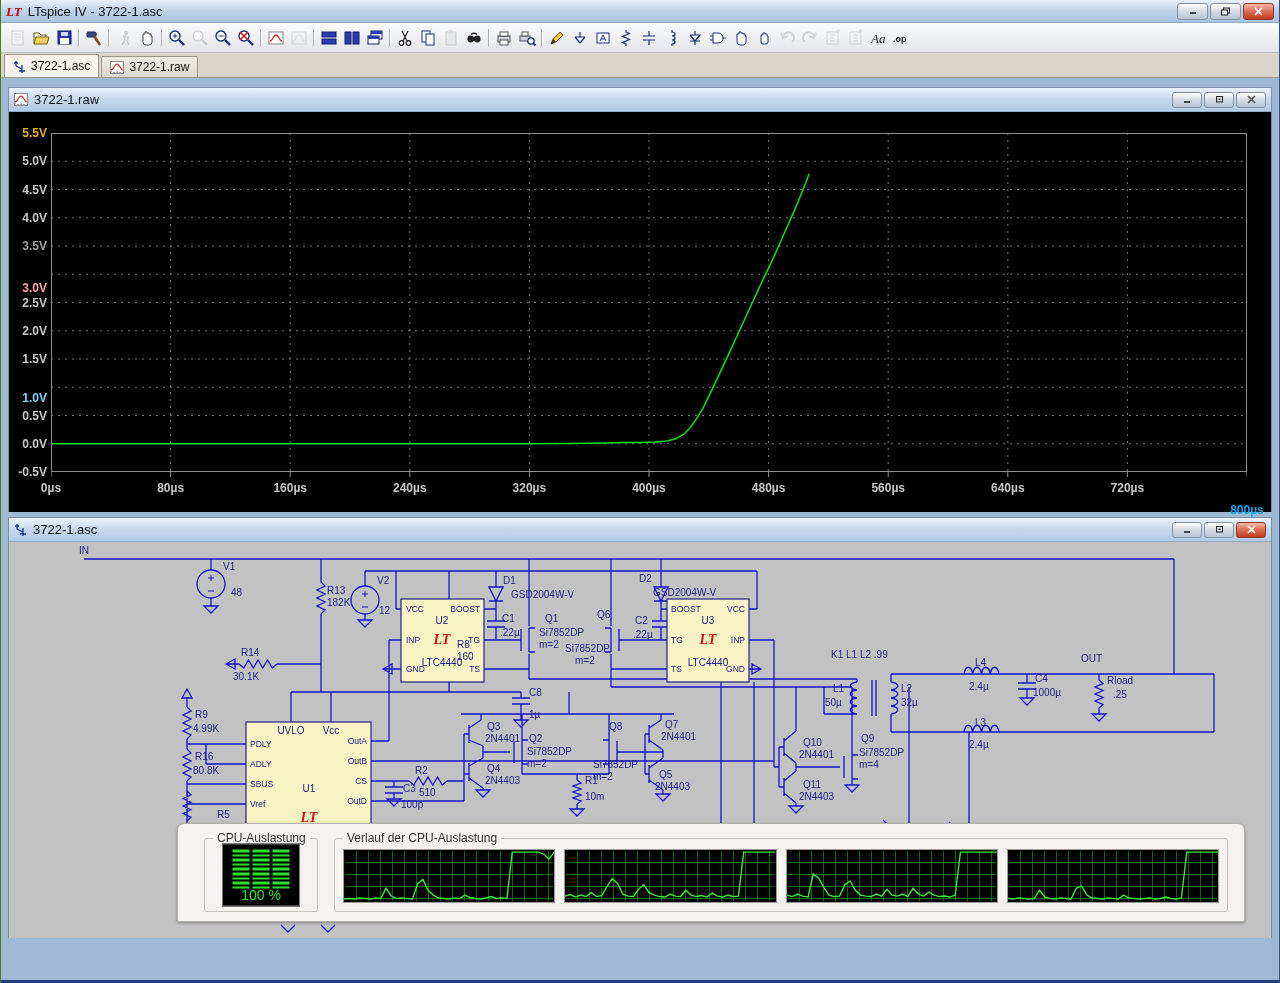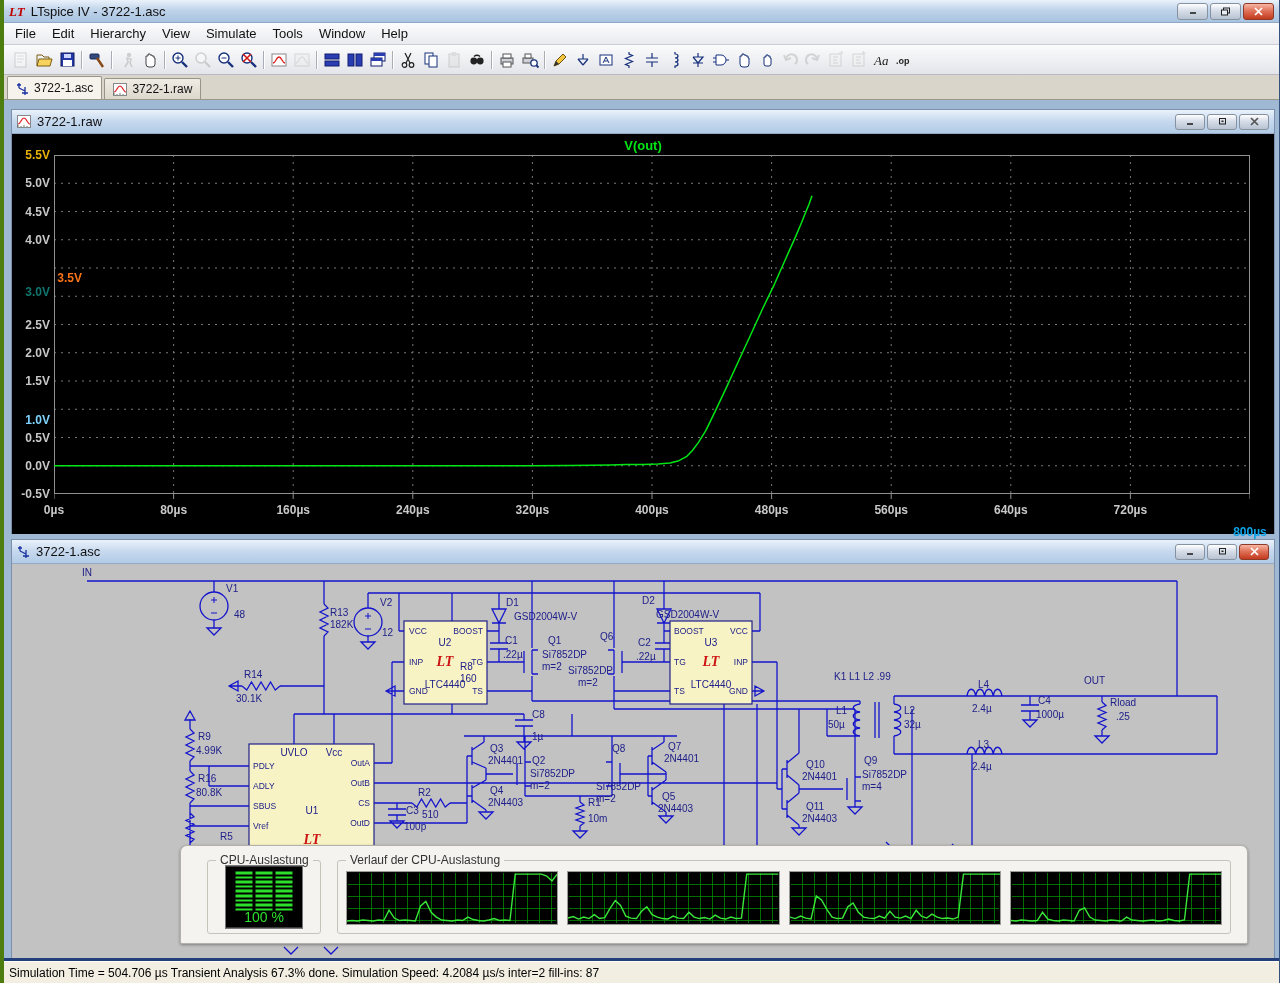--- a/index.html
+++ b/index.html
@@ -1,17 +1,17 @@
 <!DOCTYPE html>
 <html><head>
 <meta charset="utf-8">
 <style>
 html,body{margin:0;padding:0}
 body{width:1280px;height:983px;overflow:hidden;font-family:"Liberation Sans",sans-serif;background:#a9c0d8;position:relative}
-.app{position:absolute;inset:0;display:flex;flex-direction:column;border-left:4px solid #4d7c0f;border-right:1px solid #35517c}
+.app{position:absolute;inset:0;display:flex;flex-direction:column;border-left:1px solid #4d7c0f;border-right:1px solid #35517c}
 
 .titlebar{height:22px;background:linear-gradient(#eaf2fb,#c0d4ea 45%,#a9c3e0);display:flex;align-items:center;gap:6px;padding:0 5px;border-bottom:1px solid #8ea8c8}
 .lt-logo{font:italic bold 13px "Liberation Serif",serif;color:#c00000;line-height:1}
 .title-text{font-size:13px;color:#101010}
 .win-btns{margin-left:auto;display:flex;gap:2px}
 .win-btn{width:29px;height:15px;border:1px solid #86929f;border-radius:3px;background:linear-gradient(#ffffff,#d6dde8 45%,#b8c3d2);display:flex;align-items:center;justify-content:center}
 .win-btn.close{background:linear-gradient(#f6b7a5,#e0725a 45%,#c23a1d);border-color:#8e3a26}
 .win-btn svg{display:block}
 
 .menubar{height:21px;background:linear-gradient(#fcfcfd,#e9eaef);display:flex;align-items:center;padding-left:3px;font-size:13px;border-bottom:1px solid #cacdd6;color:#111}
@@ -78,30 +78,20 @@
           </svg>
         </span>
       <span class="win-btn close">
           <svg width="9" height="9">
             <path d="M1 1 L8 8 M8 1 L1 8" stroke="#fff" stroke-width="1.7"></path>
           </svg>
         </span>
     </span>
   </div>
 
-  <div class="menubar" id="menubar">
-      <span class="menu-item">File</span>
-      <span class="menu-item">Edit</span>
-      <span class="menu-item">Hierarchy</span>
-      <span class="menu-item">View</span>
-      <span class="menu-item">Simulate</span>
-      <span class="menu-item">Tools</span>
-      <span class="menu-item">Window</span>
-      <span class="menu-item">Help</span>
-    </div>
 
   <div class="toolbar" id="toolbar">
       <div class="tb-btn disabled">
         <svg class="tbsvg" width="20" height="20" viewBox="0 0 20 20">
           <rect x="4" y="3" width="11" height="14" fill="#fff" stroke="#99a"></rect>
           <path d="M6 6h7M6 9h7M6 12h5" stroke="#bbb" fill="none"></path>
         </svg>
       </div>
       <div class="tb-btn">
         <svg class="tbsvg" width="20" height="20" viewBox="0 0 20 20">
@@ -372,21 +362,20 @@
               </svg>
             </span>
           <span class="win-btn">
               <svg width="9" height="9">
                 <path d="M1 1 L8 8 M8 1 L1 8" stroke="#555" stroke-width="1.7"></path>
               </svg>
             </span>
         </span>
       </div>
       <div class="wave-content" id="wave-content">
-        <div class="vout" id="vout-label" style="color: rgb(0, 230, 20);">V(out)</div>
         <svg id="plot-svg" width="1196" height="352" viewBox="0 0 1196 352">
             <line x1="0" y1="28.25" x2="1196" y2="28.25" stroke="#787878" stroke-dasharray="2,5" stroke-width="1"></line>
             <line x1="0" y1="56.5" x2="1196" y2="56.5" stroke="#787878" stroke-dasharray="2,5" stroke-width="1"></line>
             <line x1="0" y1="84.75" x2="1196" y2="84.75" stroke="#787878" stroke-dasharray="2,5" stroke-width="1"></line>
             <line x1="0" y1="113" x2="1196" y2="113" stroke="#787878" stroke-dasharray="2,5" stroke-width="1"></line>
             <line x1="0" y1="141.25" x2="1196" y2="141.25" stroke="#787878" stroke-dasharray="2,5" stroke-width="1"></line>
             <line x1="0" y1="169.5" x2="1196" y2="169.5" stroke="#787878" stroke-dasharray="2,5" stroke-width="1"></line>
             <line x1="0" y1="197.75" x2="1196" y2="197.75" stroke="#787878" stroke-dasharray="2,5" stroke-width="1"></line>
             <line x1="0" y1="226" x2="1196" y2="226" stroke="#787878" stroke-dasharray="2,5" stroke-width="1"></line>
             <line x1="0" y1="254.25" x2="1196" y2="254.25" stroke="#787878" stroke-dasharray="2,5" stroke-width="1"></line>
@@ -413,22 +402,22 @@
             <line x1="1076.4" y1="339" x2="1076.4" y2="344" stroke="#909090" stroke-width="1"></line>
             <line x1="1196" y1="339" x2="1196" y2="344" stroke="#909090" stroke-width="1"></line>
             <rect x="0.5" y="0.5" width="1195" height="338" fill="none" stroke="#909090"></rect>
             <polyline points="0.0,310.8 59.8,310.8 119.6,310.8 179.4,310.8 239.2,310.8 299.0,310.8 358.8,310.8 418.6,310.8 478.4,310.8 515.8,310.5 538.2,310.2 556.1,309.9 572.6,309.6 589.0,309.5 604.0,308.9 615.9,307.9 624.9,305.7 632.4,301.7 638.4,295.5 644.3,287.6 651.8,275.7 660.8,257.1 672.8,231.6 684.7,205.7 696.7,179.7 708.6,153.7 720.6,128.8 732.6,101.7 741.5,81.9 747.5,67.8 752.0,56.5 755.0,49.2 758.0,40.7" fill="none" stroke="#00e614" stroke-width="1.5" stroke-linejoin="round"></polyline>
           </svg>
         <div id="ylabels">
             <div class="ylab" style="top: 14px; color: #eab308;">5.5V</div>
             <div class="ylab" style="top: 42.25px; color: rgb(200, 200, 200);">5.0V</div>
             <div class="ylab" style="top: 70.5px; color: rgb(200, 200, 200);">4.5V</div>
             <div class="ylab" style="top: 98.75px; color: rgb(200, 200, 200);">4.0V</div>
-            <div class="ylab" style="top: 137px; color: #f97316; padding-left: 32px;">3.5V</div>
-            <div class="ylab" style="top: 151px; color: #0f766e;">3.0V</div>
+            <div class="ylab" style="top: 127px; color: #a3a3a3;">3.5V</div>
+            <div class="ylab" style="top: 169px; color: #fca5a5;">3.0V</div>
             <div class="ylab" style="top: 183.5px; color: rgb(200, 200, 200);">2.5V</div>
             <div class="ylab" style="top: 211.75px; color: rgb(200, 200, 200);">2.0V</div>
             <div class="ylab" style="top: 240px; color: rgb(200, 200, 200);">1.5V</div>
             <div class="ylab" style="top: 279px; color: #7dd3fc;">1.0V</div>
             <div class="ylab" style="top: 296.5px; color: rgb(200, 200, 200);">0.5V</div>
             <div class="ylab" style="top: 324.75px; color: rgb(200, 200, 200);">0.0V</div>
             <div class="ylab" style="top: 353px; color: rgb(200, 200, 200);">-0.5V</div>
           </div>
         <div id="xlabels">
             <div class="xlab" style="left: 16px; top: 369px; color: rgb(200, 200, 200);">0µs</div>
@@ -648,16 +637,13 @@
               <svg viewBox="0 0 100 50" preserveAspectRatio="none">
                 <polyline points="0.00,46.65 2.50,47.12 5.00,46.18 7.50,46.65 10.00,47.12 12.50,46.65 15.00,38.66 17.50,45.24 20.00,46.65 22.50,47.12 25.00,46.18 27.50,46.65 30.00,47.12 32.50,36.78 35.00,34.43 37.50,43.36 40.00,46.18 42.50,46.65 45.00,47.12 47.50,46.18 50.00,46.65 52.50,47.12 55.00,43.36 57.50,46.18 60.00,46.65 62.50,47.12 65.00,46.65 67.50,46.18 70.00,47.12 72.50,46.65 75.00,45.24 77.50,46.65 80.00,47.12 82.50,46.18 85.00,2.00 87.50,2.00 90.00,2.00 92.50,2.00 95.00,2.00 97.50,2.00 100.00,2.00" fill="none" stroke="#3ae83a" stroke-width="1.4" vector-effect="non-scaling-stroke"></polyline>
               </svg>
             </div>
           </div>
       </div>
     </div>
 
   </div>
 
-  <div class="statusbar">
-    <span>Simulation Time = 504.706 µs  Transient Analysis 67.3% done. Simulation Speed: 4.2084 µs/s inter=2 fill-ins: 87</span>
-  </div>
 </div>
 
 </body></html>

